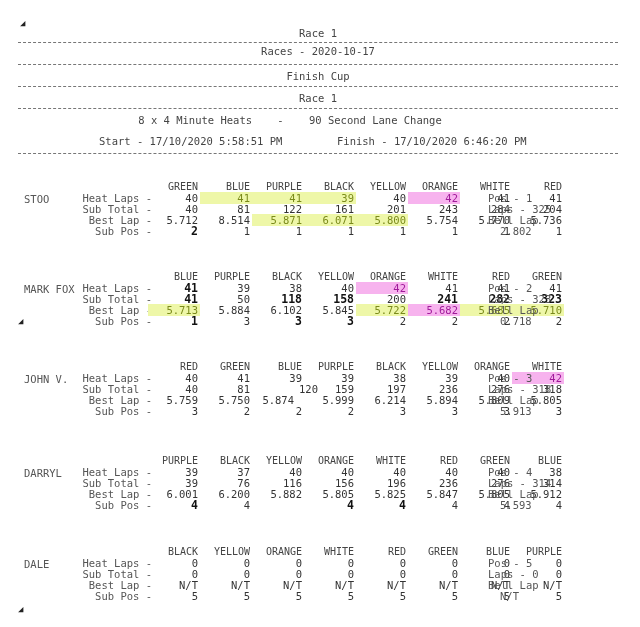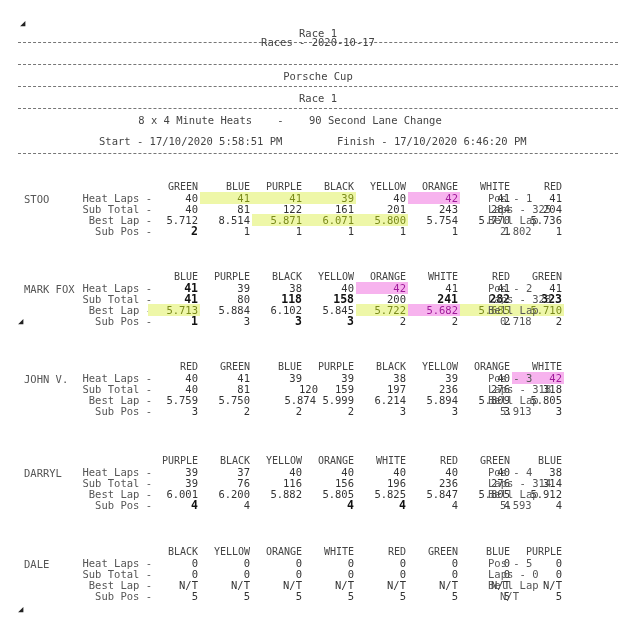--- a/index.html
+++ b/index.html
@@ -18,23 +18,23 @@
   .hl-p{background:#f7b3ee;color:#a01a9a;}
   .bold{font-weight:bold;color:#111;font-size:11.5px;}
 </style>
 </head>
 <body>
 
 <span class="cursor" style="left:20px;top:18px;">◢</span>
 
 <div class="hdr" style="top:27px;">Race 1</div>
 <div class="dash" style="top:42px;"></div>
-<div class="hdr" style="top:36px;text-align:center;">Races - 2020-10-17</div>
+<div class="hdr" style="top:45px;text-align:center;">Races - 2020-10-17</div>
 <div class="dash" style="top:64px;"></div>
-<div class="hdr" style="top:70px;">Porsche Cup</div>
+<div class="hdr" style="top:70px;">Finish Cup</div>
 <div class="dash" style="top:86px;"></div>
 <div class="hdr" style="top:92px;">Race 1</div>
 <div class="dash" style="top:108px;"></div>
 <div class="hdr" style="top:114px;white-space:pre;left:-10px;">8 x 4 Minute Heats    -    90 Second Lane Change</div>
 <div style="position:absolute;left:99px;top:135px;color:#444;">Start - 17/10/2020 5:58:51 PM</div>
 <div style="position:absolute;left:337px;top:135px;color:#444;">Finish - 17/10/2020 6:46:20 PM</div>
 <div class="dash" style="top:153px;"></div>
 
 <div id="blocks">
     <div class="block" style="top: 181px;">
@@ -118,21 +118,21 @@
         <span class="cell" style="left:304px">40</span>
         <span class="cell hl-p" style="left:356px">42</span>
         <span class="cell" style="left:408px">41</span>
         <span class="cell" style="left:460px">41</span>
         <span class="cell" style="left:512px">41</span>
         <span class="side" style="">Pos - 2</span>
       </div>
       <div class="row" style="top:22px">
         <span class="lbl">Sub Total -</span>
         <span class="cell bold" style="left:148px">41</span>
-        <span class="cell" style="left:200px">80</span>
+        <span class="cell" style="left:200px">50</span>
         <span class="cell bold" style="left:252px">118</span>
         <span class="cell bold" style="left:304px">158</span>
         <span class="cell" style="left:356px">200</span>
         <span class="cell bold" style="left:408px">241</span>
         <span class="cell bold" style="left:460px">282</span>
         <span class="cell bold" style="left:512px">323</span>
         <span class="side" style="">Laps - 323</span>
       </div>
       <div class="row" style="top:33px">
         <span class="lbl">Best Lap -</span>
@@ -192,21 +192,21 @@
         <span class="cell" style="left:356px">197</span>
         <span class="cell" style="left:408px">236</span>
         <span class="cell" style="left:460px">276</span>
         <span class="cell" style="left:512px">318</span>
         <span class="side" style="">Laps - 318</span>
       </div>
       <div class="row" style="top:33px">
         <span class="lbl">Best Lap -</span>
         <span class="cell" style="left:148px">5.759</span>
         <span class="cell" style="left:200px">5.750</span>
-        <span class="cell" style="left:266px">5.874</span>
+        <span class="cell" style="left:244px">5.874</span>
         <span class="cell" style="left:304px">5.999</span>
         <span class="cell" style="left:356px">6.214</span>
         <span class="cell" style="left:408px">5.894</span>
         <span class="cell" style="left:460px">5.809</span>
         <span class="cell" style="left:512px">5.805</span>
         <span class="side" style="">Bell Lap</span>
       </div>
       <div class="row" style="top:44px">
         <span class="lbl">Sub Pos -</span>
         <span class="cell" style="left:148px">3</span>

